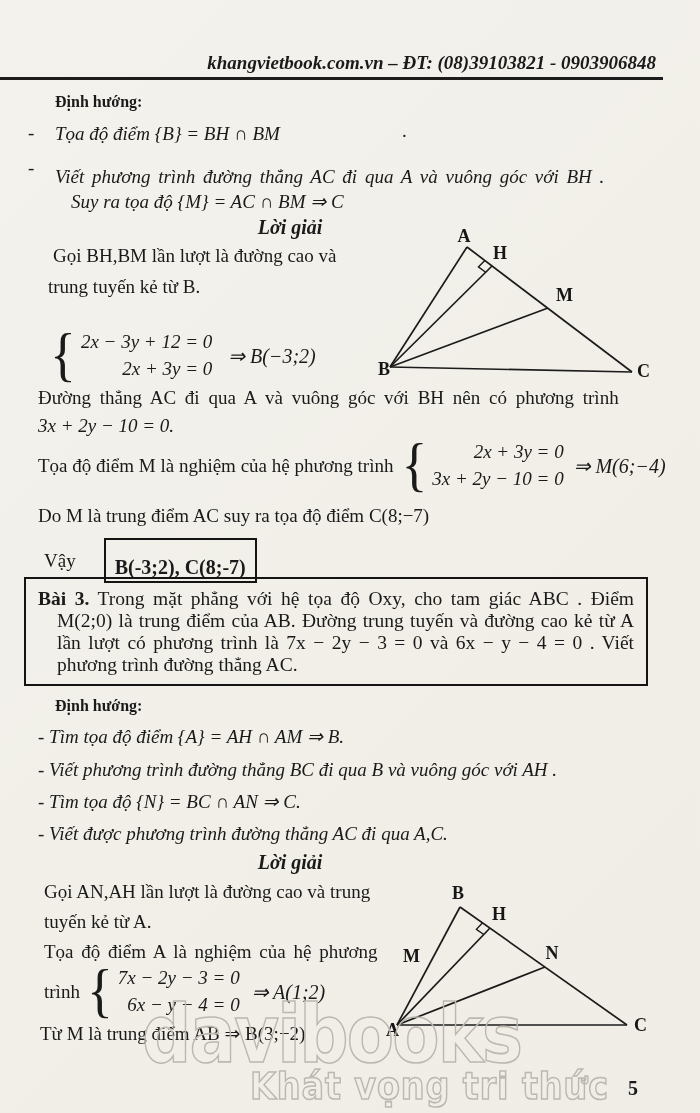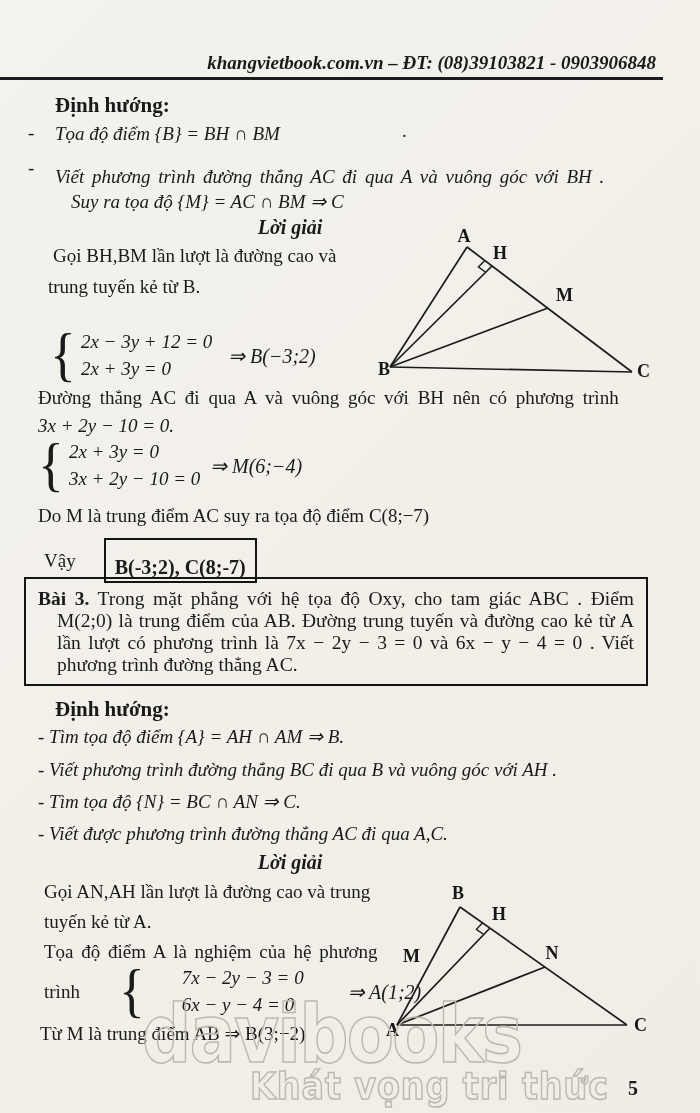--- a/index.html
+++ b/index.html
@@ -12,25 +12,25 @@
     position:relative;
     width:700px;height:1113px;
     margin:0 auto;
     background:linear-gradient(135deg,#f4f2ed 0%,#f1efe8 55%,#efede6 100%);
     overflow:hidden;
   }
   .abs{position:absolute;}
   .b{font-weight:bold;}
   .it{font-style:italic;}
   .txt{font-size:19px;line-height:26px;white-space:nowrap;}
-  .heading{font-size:21px;font-weight:bold;}
+  .heading{font-size:16px;font-weight:bold;}
   .soltitle{font-size:20px;font-weight:bold;font-style:italic;text-align:center;width:580px;left:0;}
   .sys{display:flex;align-items:center;}
   .brace{font-size:54px;font-weight:400;line-height:0.95;transform:scaleY(1.08);font-style:normal;margin-right:5px;}
-  .eqcol{display:flex;flex-direction:column;gap:5px;}
+  .eqcol{display:flex;flex-direction:column;gap:5px;text-align:right;}
   .eq{font-size:19px;font-style:italic;white-space:nowrap;}
   .res{font-size:20px;font-style:italic;margin-left:16px;white-space:nowrap;}
   .dash{font-size:19px;}
   .boxed{border:2.5px solid #141414;padding:16px 9px 2px 9px;font-size:20px;font-weight:bold;white-space:nowrap;}
   .rule{background:#1c1c1c;}
   .prob-box{
     border:2.5px solid #141414;
     width:596px;
     padding:9px 12px 8px 12px;
     font-size:19.5px;line-height:22px;
@@ -95,20 +95,21 @@
     <text x="122" y="33" text-anchor="middle">H</text>
     <text x="178" y="75">M</text>
     <text x="0" y="149">B</text>
     <text x="259" y="151">C</text>
   </svg>
 
   <div class="abs txt" style="top:385px;left:38px;width:622px;word-spacing:4px;">Đường thẳng AC đi qua A và vuông góc với BH nên có phương trình</div>
   <div class="abs txt it" style="top:413px;left:38px;">3x + 2y − 10 = 0.</div>
 
   <div class="abs sys" style="top:440px;left:38px;">
+    <span class="txt" style="margin-right:8px;">Tọa độ điểm M là nghiệm của hệ phương trình</span>
     <span class="brace">{</span>
     <span class="eqcol">
       <span class="eq">2x + 3y = 0</span>
       <span class="eq">3x + 2y − 10 = 0</span>
     </span>
     <span class="res" style="margin-left:10px;">⇒ M(6;−4)</span>
   </div>
 
   <div class="abs txt" style="top:503px;left:38px;">Do M là trung điểm AC suy ra tọa độ điểm C(8;−7)</div>
 
@@ -126,21 +127,21 @@
   <div class="abs txt it" style="top:724px;left:38px;">- Tìm tọa độ điểm {A} = AH ∩ AM ⇒ B.</div>
   <div class="abs txt it" style="top:789px;left:38px;">- Tìm tọa độ {N} = BC ∩ AN ⇒ C.</div>
   <div class="abs txt it" style="top:821px;left:38px;">- Viết được phương trình đường thẳng AC đi qua A,C.</div>
 
   <div class="abs soltitle" style="top:851px;">Lời giải</div>
 
   <div class="abs txt" style="top:879px;left:44px;">Gọi AN,AH lần lượt là đường cao và trung</div>
   <div class="abs txt" style="top:909px;left:44px;">tuyến kẻ từ A.</div>
   <div class="abs txt" style="top:939px;left:44px;word-spacing:3px;">Tọa độ điểm A là nghiệm của hệ phương</div>
 
-  <div class="abs sys" style="top:966px;left:44px;gap:32px;">
+  <div class="abs sys" style="top:966px;left:44px;">
     <span class="txt" style="margin-right:7px;">trình</span>
     <span class="brace">{</span>
     <span class="eqcol">
       <span class="eq">7x − 2y − 3 = 0</span>
       <span class="eq">6x − y − 4 = 0</span>
     </span>
     <span class="res" style="margin-left:12px;">⇒ A(1;2)</span>
   </div>
 
   <div class="abs txt" style="top:1021px;left:40px;">Từ M là trung điểm AB ⇒ B(3;−2)</div>

